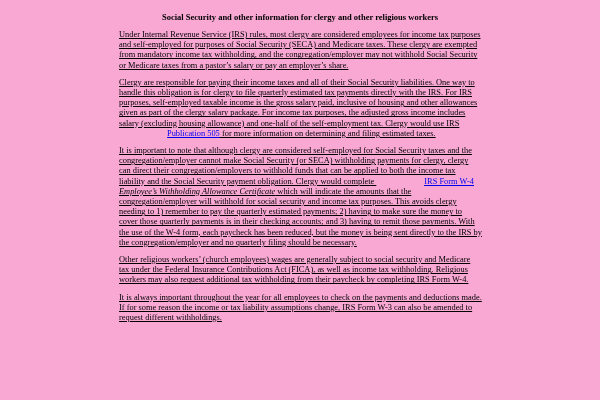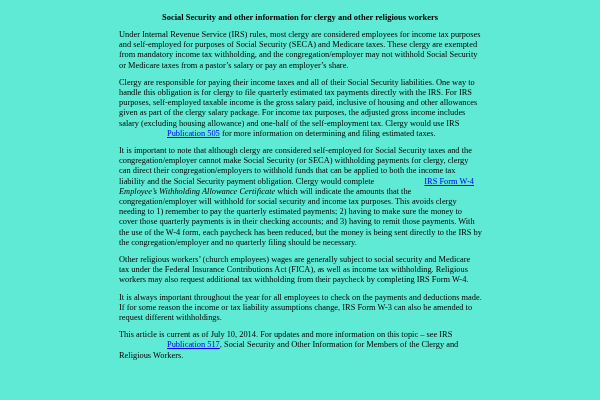--- a/index.html
+++ b/index.html
@@ -1,20 +1,20 @@
 <!DOCTYPE html>
 <html style="--link-color: #0000EE;"><head>
 <meta charset="utf-8">
 <style>
   html, body { margin: 0; padding: 0; background: #ffffff; }
   .page {
     position: relative;
     width: 600px;
     height: 400px;
-    background: #5eead4;
+    background: #f9a8d4;
     font-family: "Liberation Serif", serif;
     color: #000000;
     overflow: hidden;
   }
   .doc-title {
     position: absolute;
     top: 12px;
     left: 0;
     width: 600px;
     margin: 0;
@@ -25,35 +25,34 @@
   }
   .doc-body {
     position: absolute;
     left: 119px;
     top: 30px;
     width: 363px;
     font-size: 8.4px;
     line-height: 10.2px;
     text-align: left;
   }
-  .doc-body p { margin: 0 0 7px 0; }
+  .doc-body p { margin: 0 0 7px 0; text-decoration: underline; }
   .doc-body a {
     color: var(--link-color, #0000EE);
     text-decoration: underline;
     cursor: pointer;
     padding-left: 48px;
   }
   .italic { font-style: italic; }
 </style>
 </head>
 <body>
 
 <div class="page" style="color: rgb(0, 0, 0);">
   <h1 class="doc-title">Social Security and other information for clergy and other religious workers</h1>
   <div class="doc-body">
       <p><span>Under Internal Revenue Service (IRS) rules, most clergy are considered employees for income tax purposes and self-employed for purposes of Social Security (SECA) and Medicare taxes. These clergy are exempted from mandatory income tax withholding, and the congregation/employer may not withhold Social Security or Medicare taxes from a pastor’s salary or pay an employer’s share.</span></p>
       <p><span>Clergy are responsible for paying their income taxes and all of their Social Security liabilities. One way to handle this obligation is for clergy to file quarterly estimated tax payments directly with the IRS. For IRS purposes, self-employed taxable income is the gross salary paid, inclusive of housing and other allowances given as part of the clergy salary package. For income tax purposes, the adjusted gross income includes salary (excluding housing allowance) and one-half of the self-employment tax. Clergy would use IRS </span><a href="#">Publication 505</a><span> for more information on determining and filing estimated taxes.</span></p>
       <p><span>It is important to note that although clergy are considered self-employed for Social Security taxes and the congregation/employer cannot make Social Security (or SECA) withholding payments for clergy, clergy can direct their congregation/employers to withhold funds that can be applied to both the income tax liability and the Social Security payment obligation. Clergy would complete </span><a href="#">IRS Form W-4</a><span> </span><span class="italic">Employee’s Withholding Allowance Certificate</span><span> which will indicate the amounts that the congregation/employer will withhold for social security and income tax purposes. This avoids clergy needing to 1) remember to pay the quarterly estimated payments; 2) having to make sure the money to cover those quarterly payments is in their checking accounts; and 3) having to remit those payments. With the use of the W-4 form, each paycheck has been reduced, but the money is being sent directly to the IRS by the congregation/employer and no quarterly filing should be necessary.</span></p>
       <p><span>Other religious workers’ (church employees) wages are generally subject to social security and Medicare tax under the Federal Insurance Contributions Act (FICA), as well as income tax withholding. Religious workers may also request additional tax withholding from their paycheck by completing IRS Form W-4.</span></p>
       <p><span>It is always important throughout the year for all employees to check on the payments and deductions made. If for some reason the income or tax liability assumptions change, IRS Form W-3 can also be amended to request different withholdings.</span></p>
-      <p><span>This article is current as of July 10, 2014. For updates and more information on this topic – see IRS </span><a href="#">Publication 517</a><span>, Social Security and Other Information for Members of the Clergy and Religious Workers.</span></p>
     </div>
 </div>
 
 </body></html>

